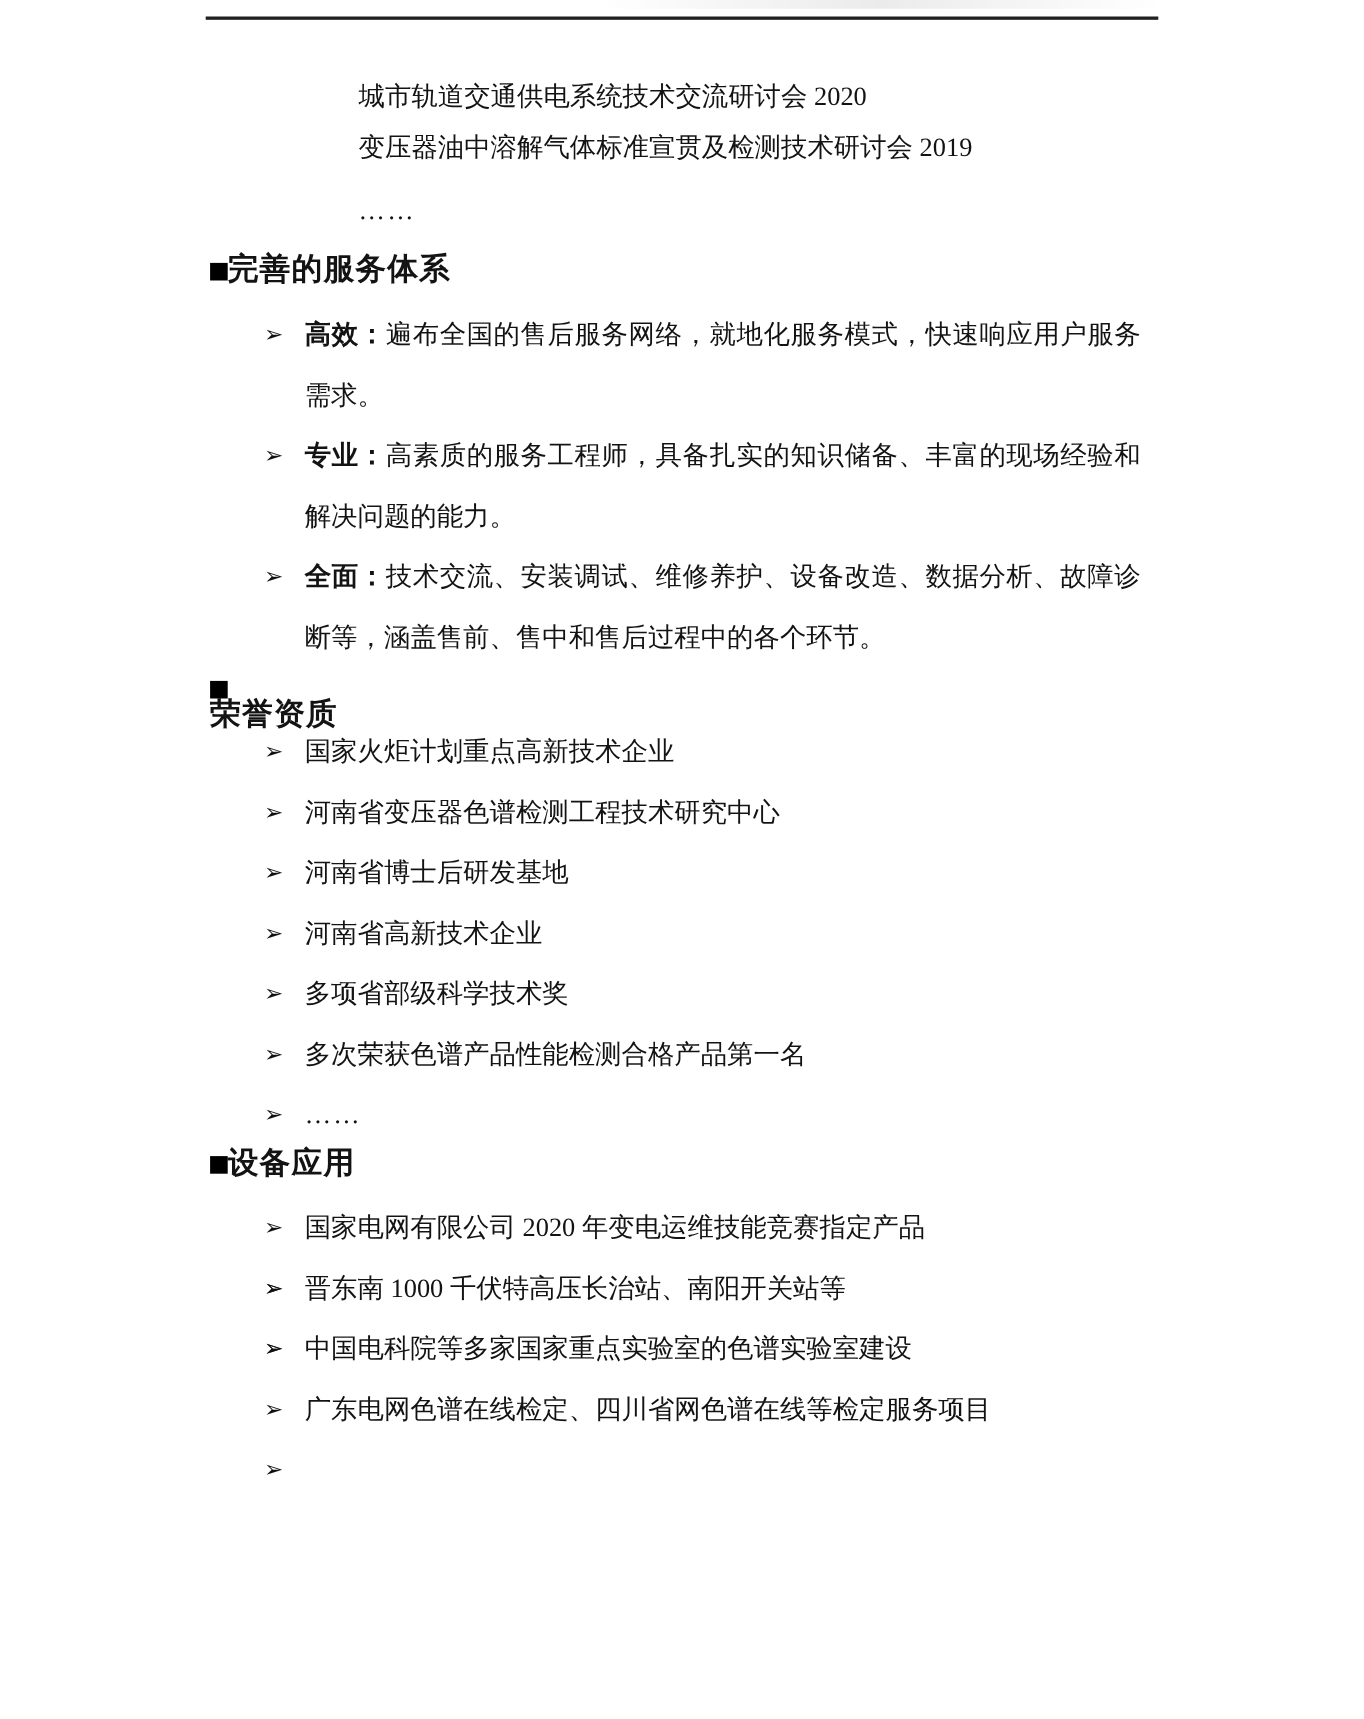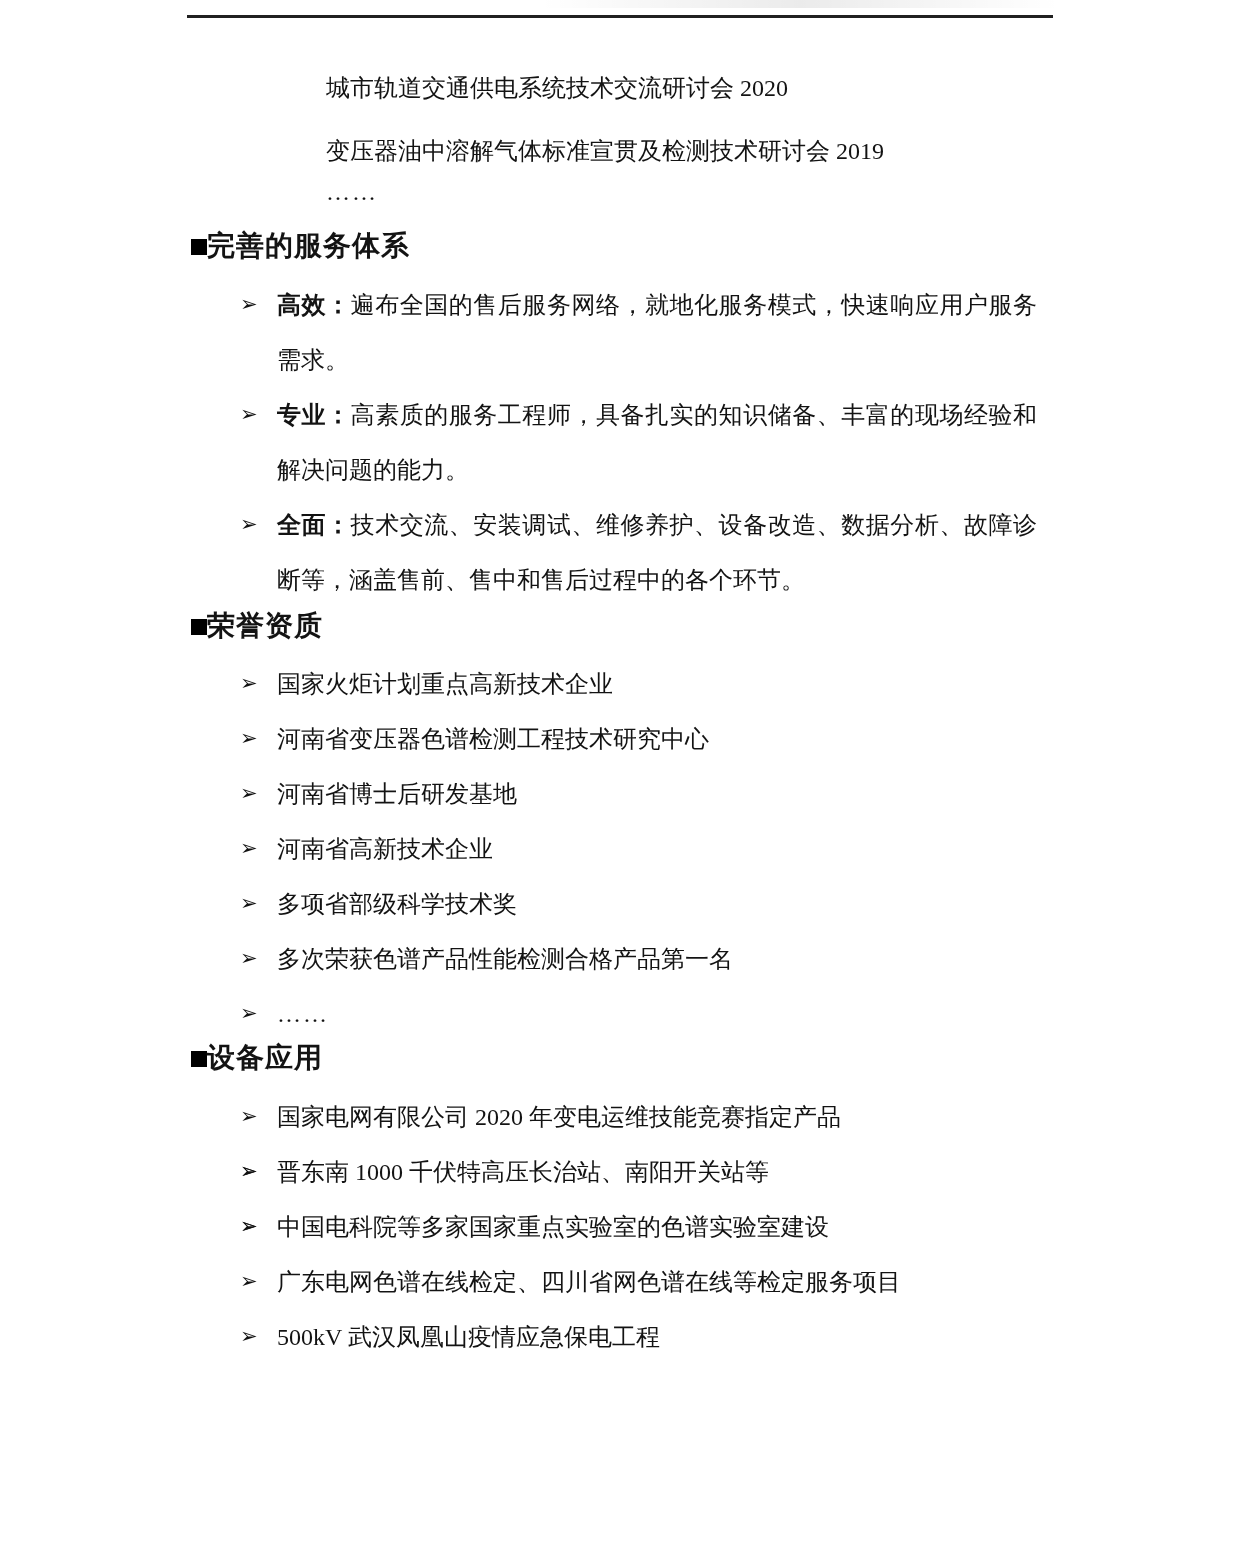--- a/index.html
+++ b/index.html
@@ -19,29 +19,29 @@
   }
   .top-rule {
     position:absolute; left:187px; top:15px; width:866px; height:3px;
     background:#202020;
   }
   .intro-line {
     position:absolute; left:326px;
     font-size:24px; line-height:28px; white-space:nowrap;
   }
   .intro-1 { top:74px; }
-  .intro-2 { top:137px; }
+  .intro-2 { top:121px; }
   .intro-ellipsis { top:178px; letter-spacing:2px; }
   .section-heading {
     position:absolute; left:191px; display:flex; align-items:flex-start;
     font-size:28px; font-weight:bold; line-height:30px; letter-spacing:1px;
     white-space:nowrap;
   }
   .heading-1 { top:231px; }
-  .heading-2 { top:611px; }
+  .heading-2 { top:611px;flex-direction:column; }
   .heading-3 { top:1043px; }
   .sq {
     width:16px; height:16px; background:#000; margin-top:8px; flex:0 0 16px;
   }
   .section-heading .lbl { }
   .items {
     position:absolute; left:240px;
     font-size:24px; line-height:55px;
   }
   .items-service { top:278px; width:797px; }
@@ -139,19 +139,19 @@
     <p class="item">
       <span class="blt">➢</span>
     </p>
     <p class="item">
       <span class="blt">➢</span><span>中国电科院等多家国家重点实验室的色谱实验室建设</span>
     </p>
     <p class="item">
       <span class="blt">➢</span><span>广东电网色谱在线检定、四川省网色谱在线等检定服务项目</span>
     </p>
     <p class="item">
-      <span class="blt">➢</span><span>500kV 武汉凤凰山疫情应急保电工程</span>
+      <span class="blt">➢</span>
     </p>
   </div>
 
   <div class="page-number">7</div>
 
 </div>
 
 </body></html>

